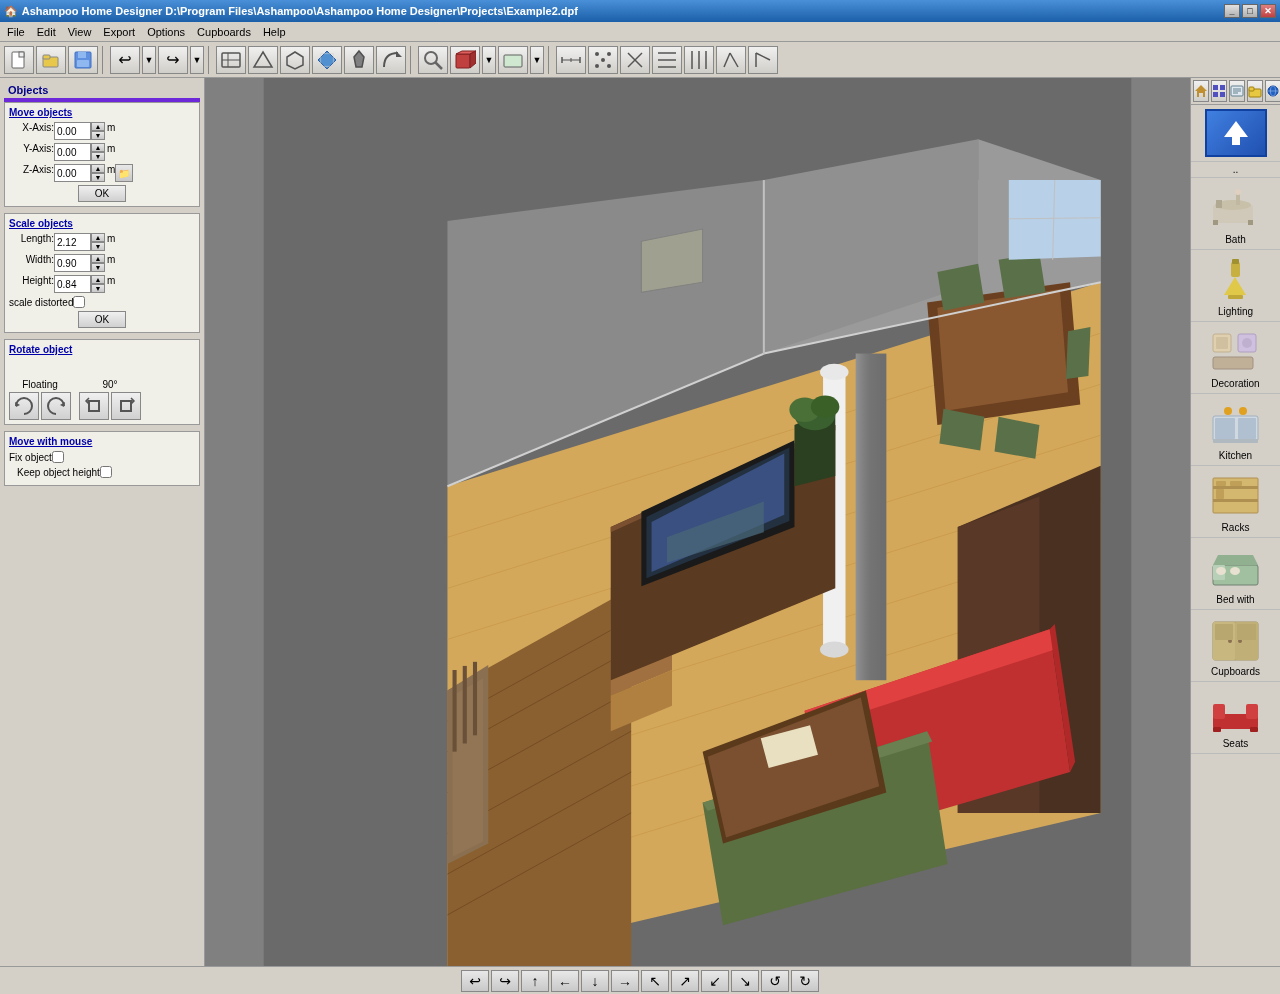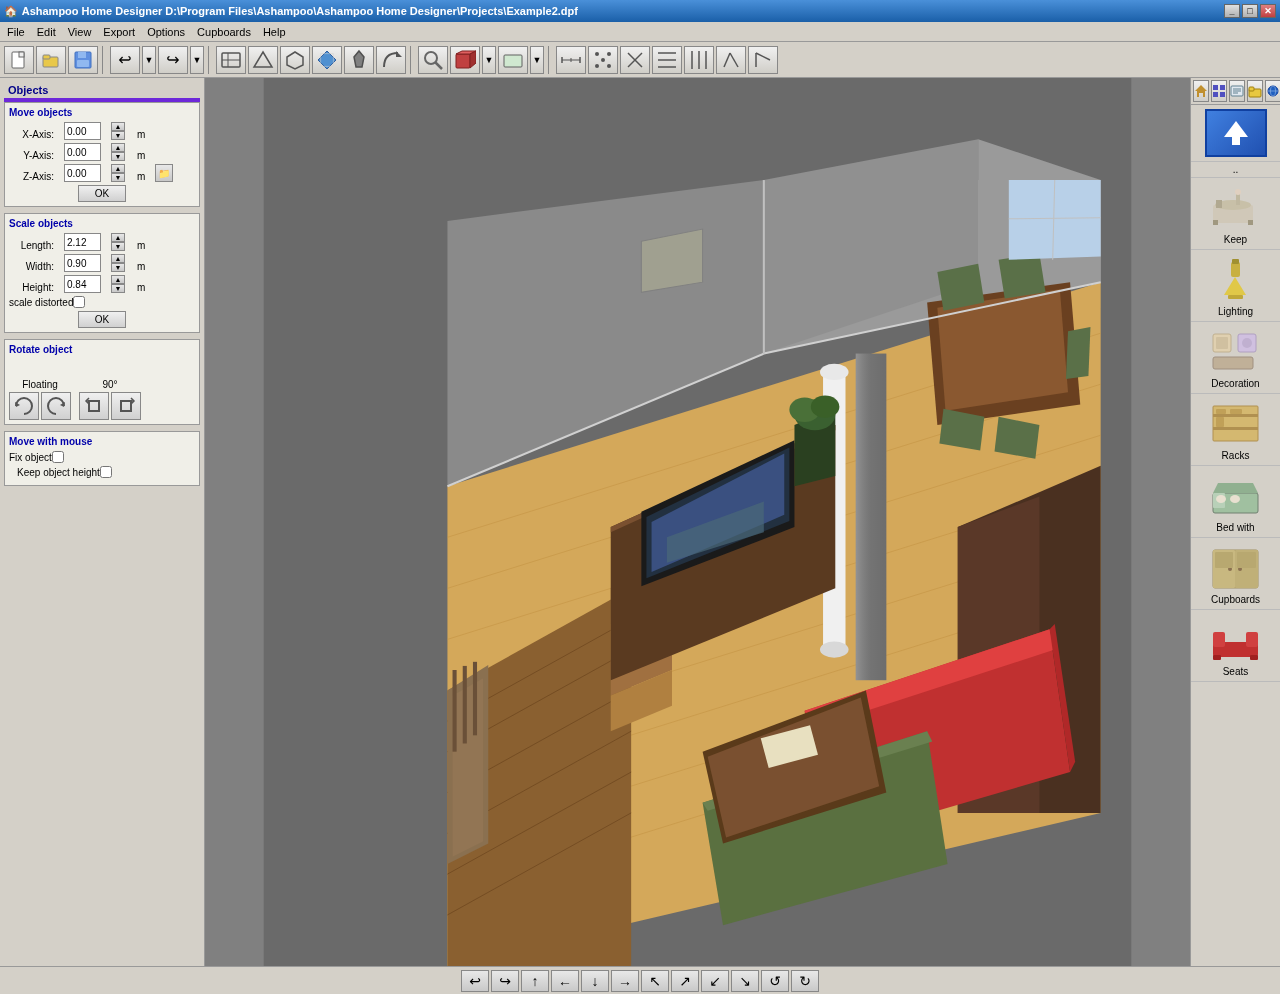--- a/index.html
+++ b/index.html
@@ -79,26 +79,27 @@
       border: 1px solid #999;
       background: #f0efe8;
       margin-bottom: 6px;
       padding: 4px;
     }
     .panel-group-title {
       font-size: 10px;
       color: #0000aa;
       margin-bottom: 4px;
       font-weight: bold;
+      text-decoration: underline;
     }
     .field-row {
       display: flex;
-      align-items: flex-end;
+      align-items: flex-start;
       margin-bottom: 3px;
-      gap: 10px;
+      gap: 0;
     }
     .field-label { width: 45px; font-size: 10px; text-align: right; }
     .field-input {
       width: 37px; height: 18px;
       border: 1px solid #888;
       background: white;
       font-size: 10px;
       padding: 0 2px;
     }
     .spin-buttons {
@@ -733,21 +734,21 @@
           <svg class="cat-svg" viewBox="0 0 55 45">
               <rect x="5" y="20" width="40" height="18" rx="2" fill="#d0c8b8"></rect>
               <ellipse cx="25" cy="20" rx="18" ry="5" fill="#c8c0a8"></ellipse>
               <rect x="8" y="15" width="6" height="8" fill="#b0a890"></rect>
               <rect x="5" y="35" width="5" height="5" fill="#a09880"></rect>
               <rect x="40" y="35" width="5" height="5" fill="#a09880"></rect>
               <rect x="28" y="8" width="4" height="12" fill="#c0b8a0"></rect>
               <circle cx="30" cy="7" r="3" fill="#e0d0c0"></circle>
             </svg>
         </div>
-        <div class="category-label">Keep</div>
+        <div class="category-label">Bath</div>
       </div>
 
       <div class="category-item">
         <div class="category-icon">
           <svg class="cat-svg" viewBox="0 0 55 45">
               <rect x="23" y="5" width="9" height="15" fill="#c8b040" rx="2"></rect>
               <polygon points="27,20 38,38 16,38" fill="#e0c848"></polygon>
               <rect x="20" y="38" width="15" height="4" rx="1" fill="#c0a838"></rect>
               <rect x="24" y="2" width="7" height="5" rx="1" fill="#a09030"></rect>
             </svg>
@@ -761,20 +762,33 @@
               <rect x="5" y="5" width="18" height="18" rx="2" fill="#e0d0b0" stroke="#c0b090" stroke-width="1"></rect>
               <rect x="8" y="8" width="12" height="12" rx="1" fill="#d0c0a0"></rect>
               <rect x="30" y="5" width="18" height="18" rx="2" fill="#d0c0e0" stroke="#b0a0c0" stroke-width="1"></rect>
               <circle cx="39" cy="14" r="5" fill="#c0b0d0"></circle>
               <rect x="5" y="28" width="40" height="12" rx="2" fill="#c0b098" stroke="#a09080" stroke-width="1"></rect>
             </svg>
         </div>
         <div class="category-label">Decoration</div>
       </div>
 
+      <div class="category-item">
+        <div class="category-icon">
+          <svg class="cat-svg" viewBox="0 0 55 45">
+              <rect x="5" y="15" width="45" height="25" rx="2" fill="#d0d8e0" stroke="#a0b0c0" stroke-width="1"></rect>
+              <rect x="7" y="17" width="20" height="21" rx="1" fill="#b0c0d0"></rect>
+              <rect x="30" y="17" width="18" height="21" rx="1" fill="#b0c0d0"></rect>
+              <circle cx="20" cy="10" r="4" fill="#e0a020"></circle>
+              <circle cx="35" cy="10" r="4" fill="#e0a020"></circle>
+              <rect x="5" y="38" width="45" height="4" rx="1" fill="#b0b8c0"></rect>
+            </svg>
+        </div>
+        <div class="category-label">Kitchen</div>
+      </div>
 
       <div class="category-item">
         <div class="category-icon">
           <svg class="cat-svg" viewBox="0 0 55 45">
               <rect x="5" y="5" width="45" height="35" rx="1" fill="#d4b870" stroke="#b09050" stroke-width="1"></rect>
               <rect x="5" y="13" width="45" height="3" fill="#b09050"></rect>
               <rect x="5" y="26" width="45" height="3" fill="#b09050"></rect>
               <rect x="8" y="8" width="10" height="5" rx="1" fill="#c0a058"></rect>
               <rect x="22" y="8" width="12" height="5" rx="1" fill="#c0a058"></rect>
               <rect x="8" y="16" width="8" height="10" rx="1" fill="#c0a058"></rect>

